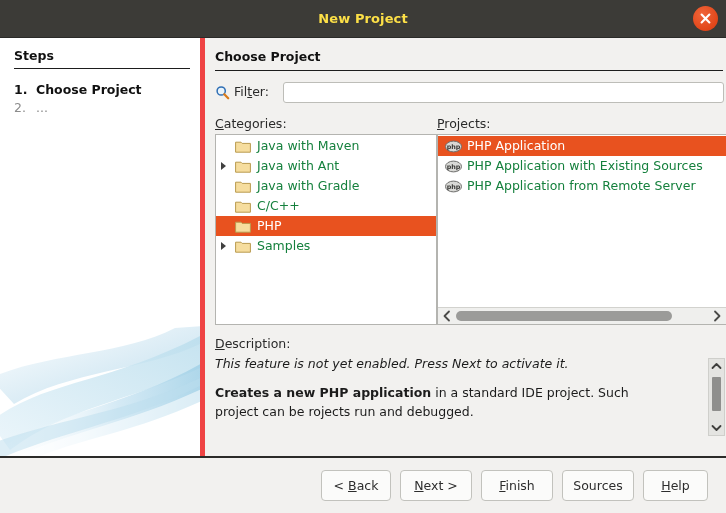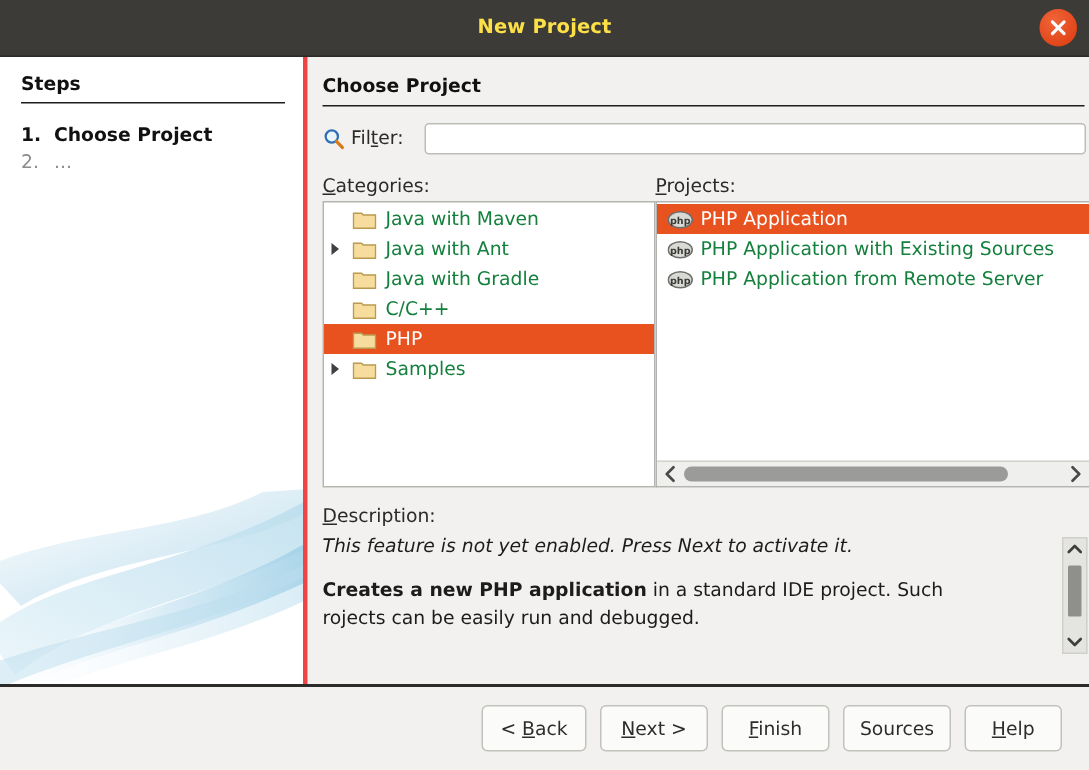--- a/index.html
+++ b/index.html
@@ -56,21 +56,21 @@
     cursor: pointer;
   }
   .close-btn svg { position: absolute; left: 0; top: 0; }
 
   
   .steps-panel {
     position: absolute;
     left: 0; top: 38px;
     width: 205px; height: 418px;
     background: #ffffff;
-    border-right: 3px solid #ef4444;
+    border-right: 5px solid #ef4444;
     box-sizing: border-box;
     overflow: hidden;
   }
   .steps-title {
     position: absolute;
     left: 14px; top: 10px;
     font-weight: bold;
     font-size: 12.5px;
     color: #111;
   }
@@ -458,21 +458,21 @@
       </div>
     </div>
 
     <div class="sec-label lbl-description"><span class="mn">D</span><span>escription:</span></div>
 
     <div class="desc-box">
       <div class="desc-text">
         <div class="desc-line1">This feature is not yet enabled. Press Next to activate it.</div>
         <div class="desc-gap"></div>
         <div><span class="desc-b">Creates a new PHP application</span><span> in a standard IDE project. Such</span></div>
-        <div>rojects can be easily run and debugged.</div>
+        <div>project can be rojects run and debugged.</div>
       </div>
 
       <div class="vscroll">
         <span class="arrow up">
           <svg width="15" height="14" viewBox="0 0 15 14" aria-hidden="true">
             <path d="M3.5 9 L7.5 5 L11.5 9" fill="none" stroke="#3f3f3d" stroke-width="1.8" stroke-linecap="round" stroke-linejoin="round"></path>
           </svg>
         </span>
         <span class="thumb"></span>
         <span class="arrow down">

